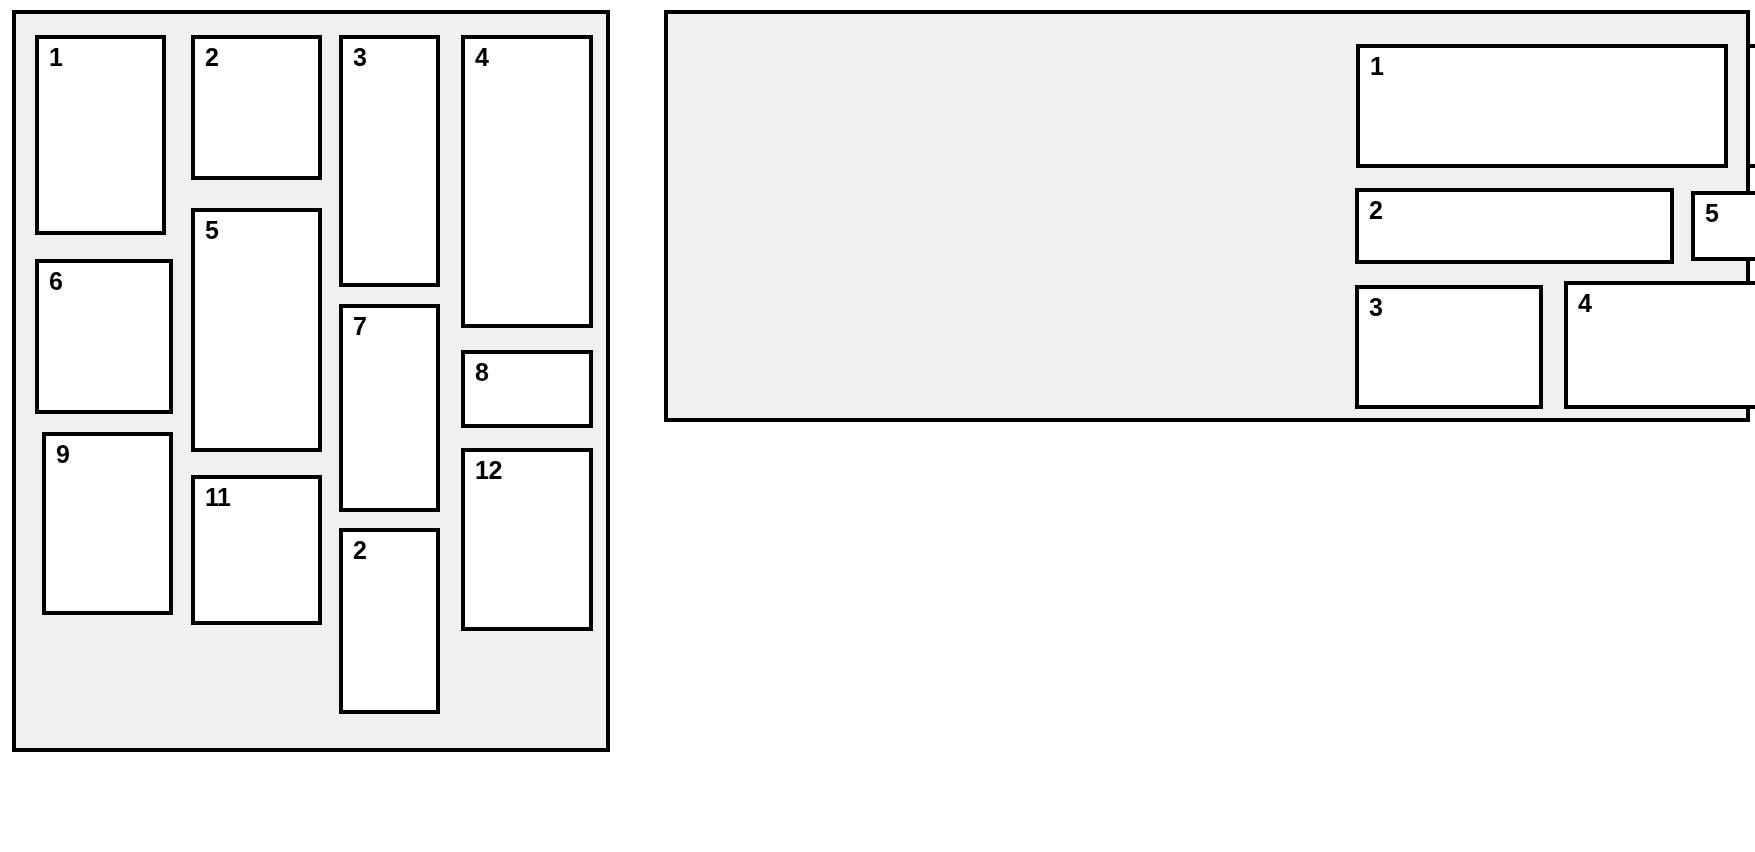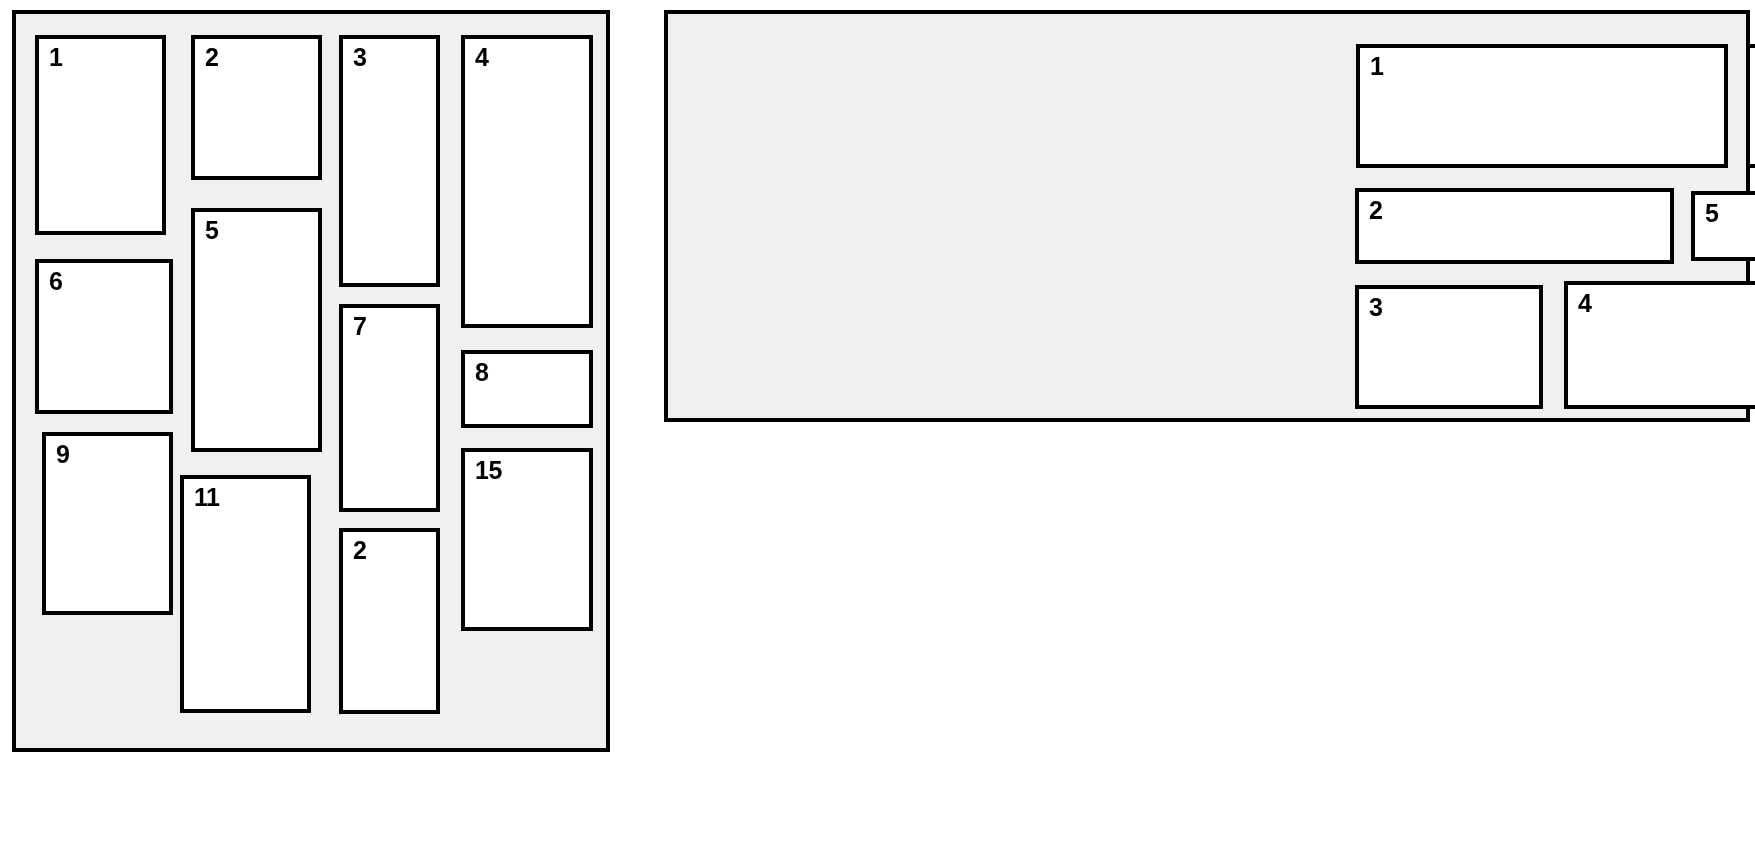--- a/index.html
+++ b/index.html
@@ -70,23 +70,23 @@
       <div class="box" style="left: 323px; top: 290px; width: 101px; height: 208px; background: rgb(255, 255, 255); border-color: rgb(0, 0, 0); border-width: 4px;">
         <span class="box-label" style="color: rgb(0, 0, 0);">7</span>
       </div>
       <div class="box" style="left: 445px; top: 336px; width: 132px; height: 78px; background: rgb(255, 255, 255); border-color: rgb(0, 0, 0); border-width: 4px;">
         <span class="box-label" style="color: rgb(0, 0, 0);">8</span>
       </div>
       <div class="box" style="left: 26px; top: 418px; width: 131px; height: 183px; background: rgb(255, 255, 255); border-color: rgb(0, 0, 0); border-width: 4px;">
         <span class="box-label" style="color: rgb(0, 0, 0);">9</span>
       </div>
       <div class="box" style="left: 445px; top: 434px; width: 132px; height: 183px; background: rgb(255, 255, 255); border-color: rgb(0, 0, 0); border-width: 4px;">
-        <span class="box-label" style="color: rgb(0, 0, 0);">15</span>
+        <span class="box-label" style="color: rgb(0, 0, 0);">12</span>
       </div>
-      <div class="box" style="left: 164px; top: 461px; width: 131px; height: 238px; background: rgb(255, 255, 255); border-color: rgb(0, 0, 0); border-width: 4px;">
+      <div class="box" style="left: 175px; top: 461px; width: 131px; height: 150px; background: rgb(255, 255, 255); border-color: rgb(0, 0, 0); border-width: 4px;">
         <span class="box-label" style="color: rgb(0, 0, 0);">11</span>
       </div>
       <div class="box" style="left: 323px; top: 514px; width: 101px; height: 186px; background: rgb(255, 255, 255); border-color: rgb(0, 0, 0); border-width: 4px;">
         <span class="box-label" style="color: rgb(0, 0, 0);">2</span>
       </div>
     </div>
     <div class="panel" style="left: 664px; top: 10px; width: 1086px; height: 412px; background: rgb(240, 240, 240); border-color: rgb(0, 0, 0); border-width: 4px;">
       <div class="box" style="left: 688px; top: 30px; width: 372px; height: 124px; background: rgb(255, 255, 255); border-color: rgb(0, 0, 0); border-width: 4px;">
         <span class="box-label" style="color: rgb(0, 0, 0);">1</span>
       </div>

